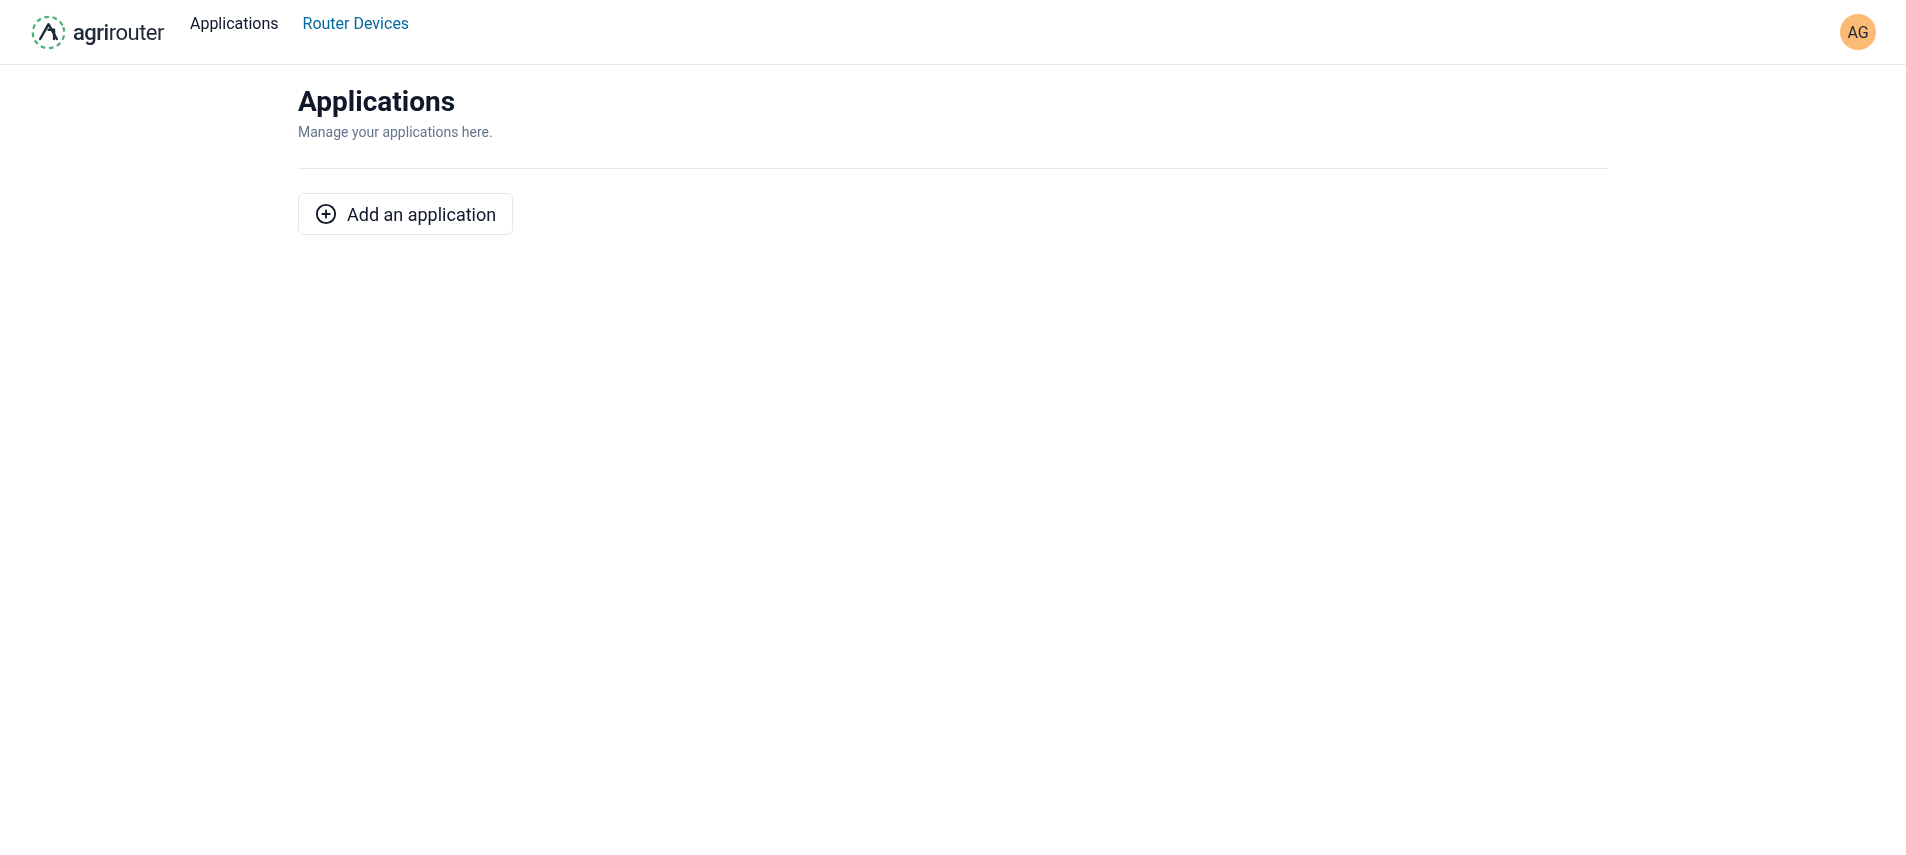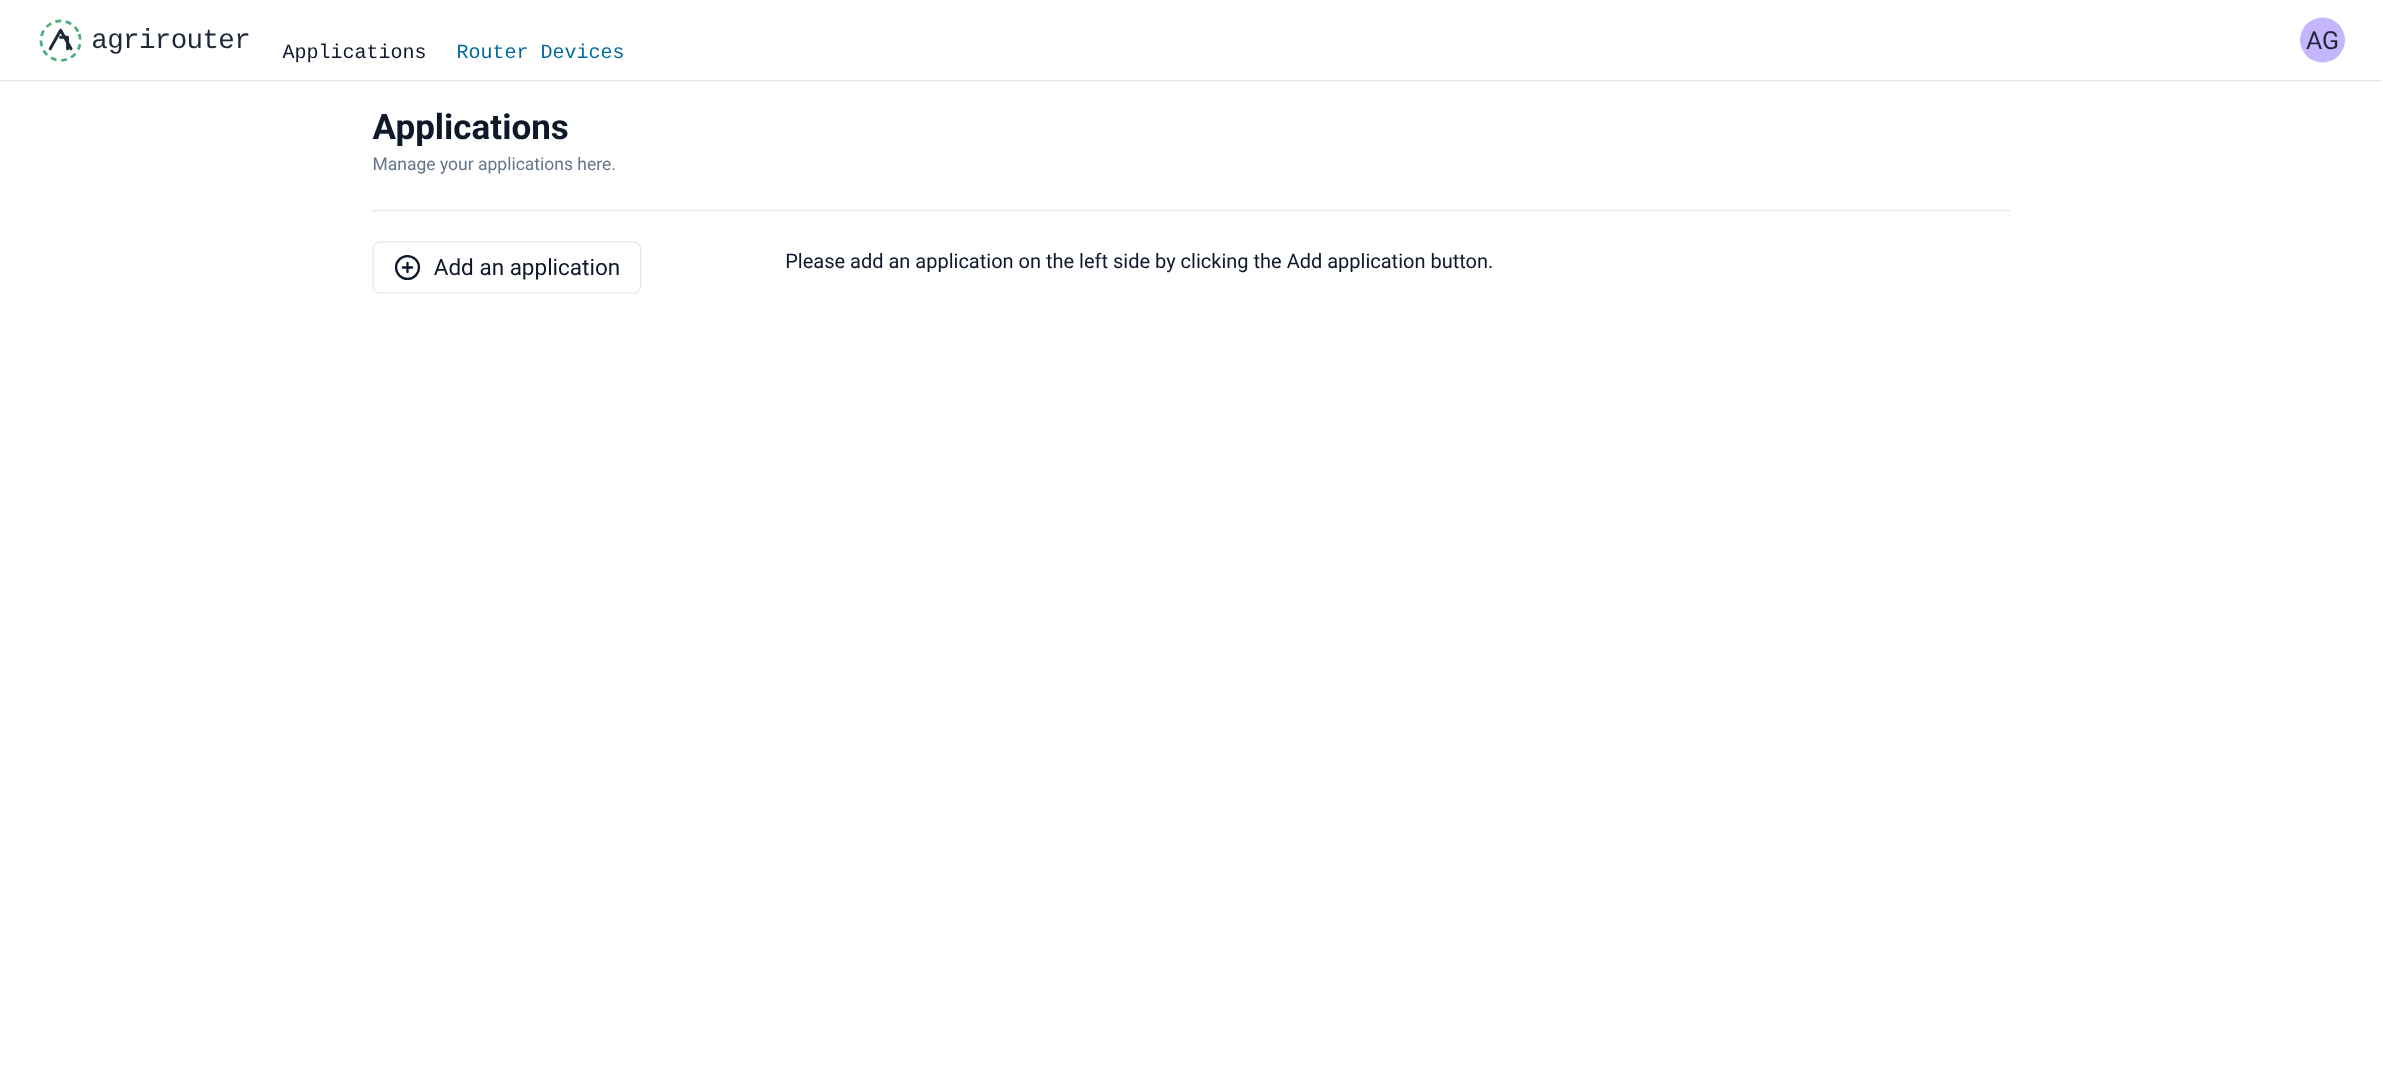--- a/index.html
+++ b/index.html
@@ -15,23 +15,22 @@
     .header {
       display: flex;
       align-items: center;
       justify-content: space-between;
       padding: 0 30px;
       height: 65px;
       border-bottom: 1px solid #e5e7eb;
     }
     .header-left {
       display: flex;
-      align-items: flex-end;
+      align-items: flex-start;
       gap: 26px;
-      font-family: Liberation Mono, monospace;
     }
     .logo {
       display: flex;
       align-items: center;
       gap: 6px;
     }
     .logo-icon {
       width: 37px;
       height: 37px;
       flex-shrink: 0;
@@ -62,25 +61,25 @@
       font-weight: 400;
     }
     .nav-item.inactive {
       color: #0369a1;
       font-weight: 400;
     }
     .avatar {
       width: 36px;
       height: 36px;
       border-radius: 50%;
-      background: #c4b5fd;
+      background: #fdba74;
       display: flex;
       align-items: center;
       justify-content: center;
-      font-size: 20px;
+      font-size: 16px;
       color: #1e293b;
       cursor: pointer;
     }
     .content {
       max-width: 1310px;
       margin: 0 auto;
       padding: 20px 0 0 0;
     }
     .page-title {
       font-size: 28px;
@@ -165,17 +164,14 @@
         <span class="plus-icon">
           <svg viewBox="0 0 24 24" fill="none" stroke="#0f172a" stroke-width="2" stroke-linecap="round" stroke-linejoin="round">
             <circle cx="12" cy="12" r="10"></circle>
             <line x1="12" y1="8" x2="12" y2="16"></line>
             <line x1="8" y1="12" x2="16" y2="12"></line>
           </svg>
         </span>
         <span>Add an application</span>
       </button>
     </div>
-    <div class="right-col">
-      <p class="empty-text">Please add an application on the left side by clicking the Add application button.</p>
-    </div>
   </div>
 </div>
 
 </body></html>

